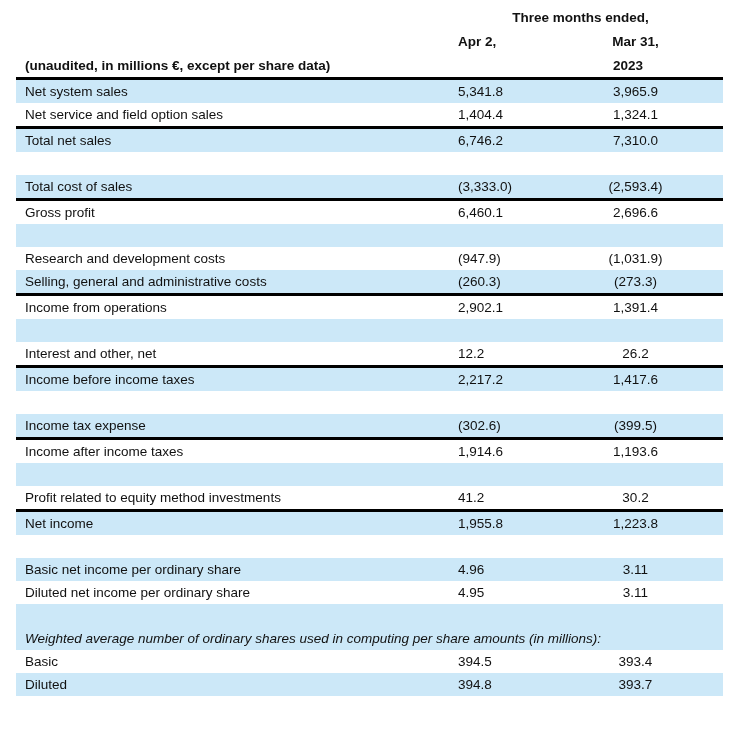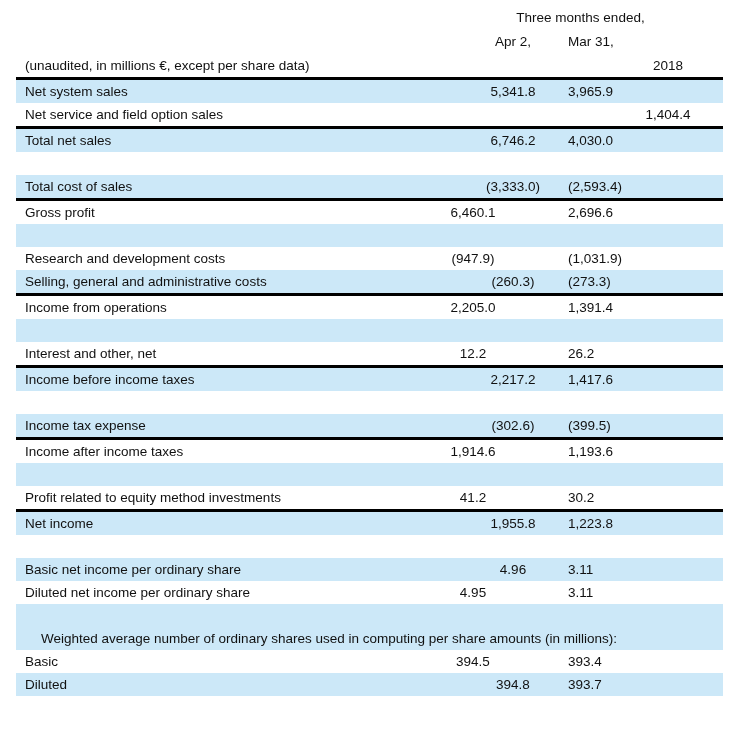--- a/index.html
+++ b/index.html
@@ -25,60 +25,61 @@
   }
   
   .header {
     border-bottom: 3px solid #000;
     padding-top: 5px;
   }
   .hrow {
     display: flex;
     align-items: center;
     height: 24px;
+    font-weight: bold;
   }
   .hlabel {
     flex: 1;
     padding-left: 9px;
   }
   .hperiod {
     width: 265px;
     box-sizing: border-box;
     padding-right: 20px;
     text-align: center;
   }
   
   .c1 {
     width: 110px;
-    text-align: center;
+    text-align: left;
     white-space: nowrap;
   }
   .c2 {
     width: 155px;
     box-sizing: border-box;
     padding-right: 20px;
-    text-align: left;
+    text-align: center;
     white-space: nowrap;
   }
   
   .row {
     display: flex;
     align-items: center;
     height: 23px;
   }
   .row .label {
     flex: 1;
     padding-left: 9px;
     white-space: nowrap;
   }
   .row.section .label {
-    margin-left: 16px;
+    font-style: italic;
   }
   .bg-blue { background: var(--band-blue, #cce8f8); }
-  .bg-white { background: #ffffff; gap: 40px; }
+  .bg-white { background: #ffffff; }
   .rule {
     height: 3px;
     background: #000;
   }
 </style>
 </head>
 <body>
 
 <div class="sheet">
 
@@ -87,39 +88,40 @@
       <div class="hlabel"></div>
       <div class="hperiod">Three months ended,</div>
     </div>
     <div class="hrow">
       <div class="hlabel"></div>
       <div class="c1">Apr 2,</div>
       <div class="c2">Mar 31,</div>
     </div>
     <div class="hrow">
       <div class="hlabel">(unaudited, in millions €, except per share data)</div>
-      <div class="c1">2018</div>
+      <div class="c1">2023</div>
     </div>
   </div>
 
   <div id="table-body">
       <div class="row bg-blue">
     <span class="label">Net system sales</span>
     <span class="c1">5,341.8</span>
     <span class="c2">3,965.9</span>
   </div>
       <div class="row bg-white">
     <span class="label">Net service and field option sales</span>
     <span class="c1">1,404.4</span>
+    <span class="c2">1,324.1</span>
   </div>
       <div class="rule"></div>
       <div class="row bg-blue">
     <span class="label">Total net sales</span>
     <span class="c1">6,746.2</span>
-    <span class="c2">4,030.0</span>
+    <span class="c2">7,310.0</span>
   </div>
       <div class="row bg-white">
     <span class="label"></span>
     <span class="c1"></span>
     <span class="c2"></span>
   </div>
       <div class="row bg-blue">
     <span class="label">Total cost of sales</span>
     <span class="c1">(3,333.0)</span>
     <span class="c2">(2,593.4)</span>
@@ -141,21 +143,21 @@
     <span class="c2">(1,031.9)</span>
   </div>
       <div class="row bg-blue">
     <span class="label">Selling, general and administrative costs</span>
     <span class="c1">(260.3)</span>
     <span class="c2">(273.3)</span>
   </div>
       <div class="rule"></div>
       <div class="row bg-white">
     <span class="label">Income from operations</span>
-    <span class="c1">2,205.0</span>
+    <span class="c1">2,902.1</span>
     <span class="c2">1,391.4</span>
   </div>
       <div class="row bg-blue">
     <span class="label"></span>
     <span class="c1"></span>
     <span class="c2"></span>
   </div>
       <div class="row bg-white">
     <span class="label">Interest and other, net</span>
     <span class="c1">12.2</span>

